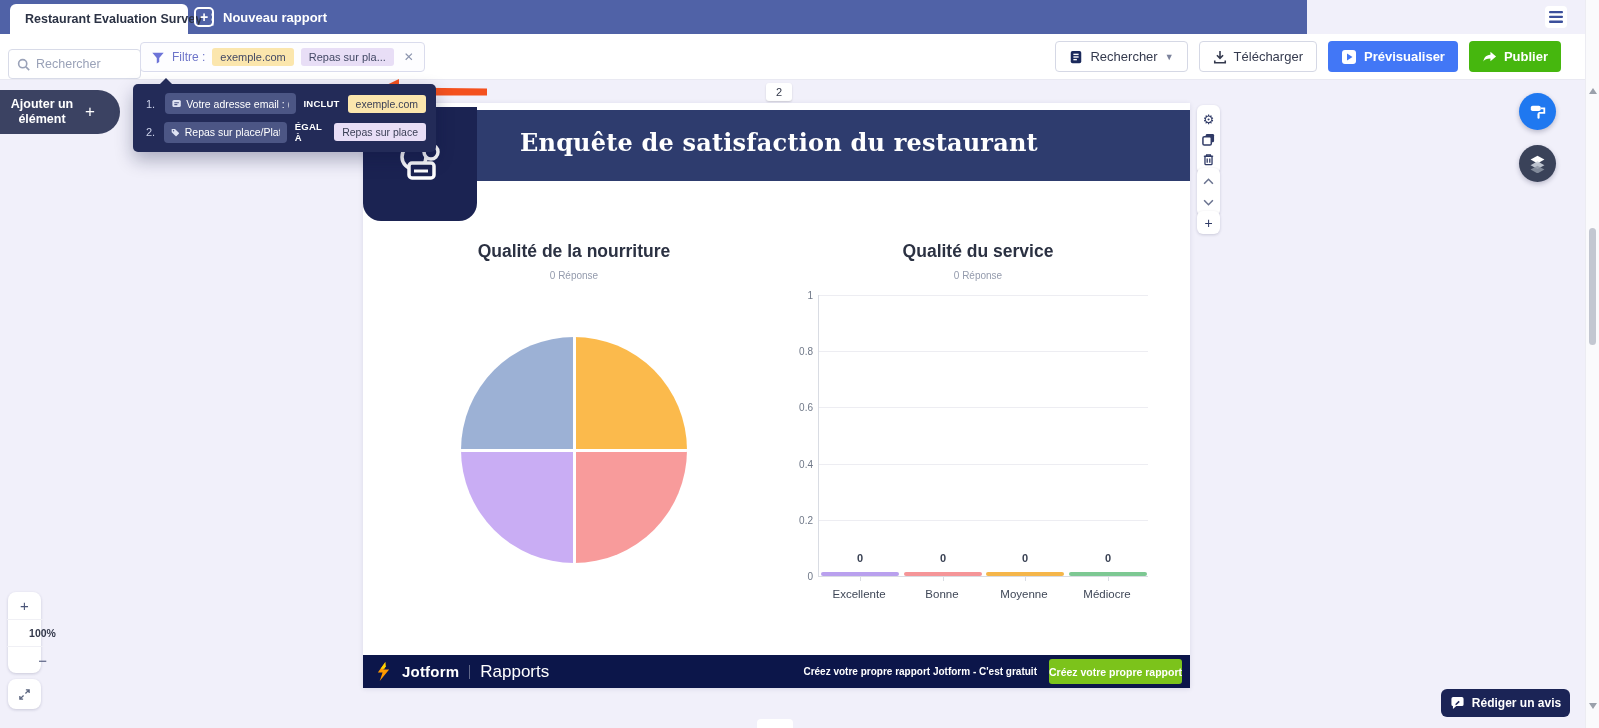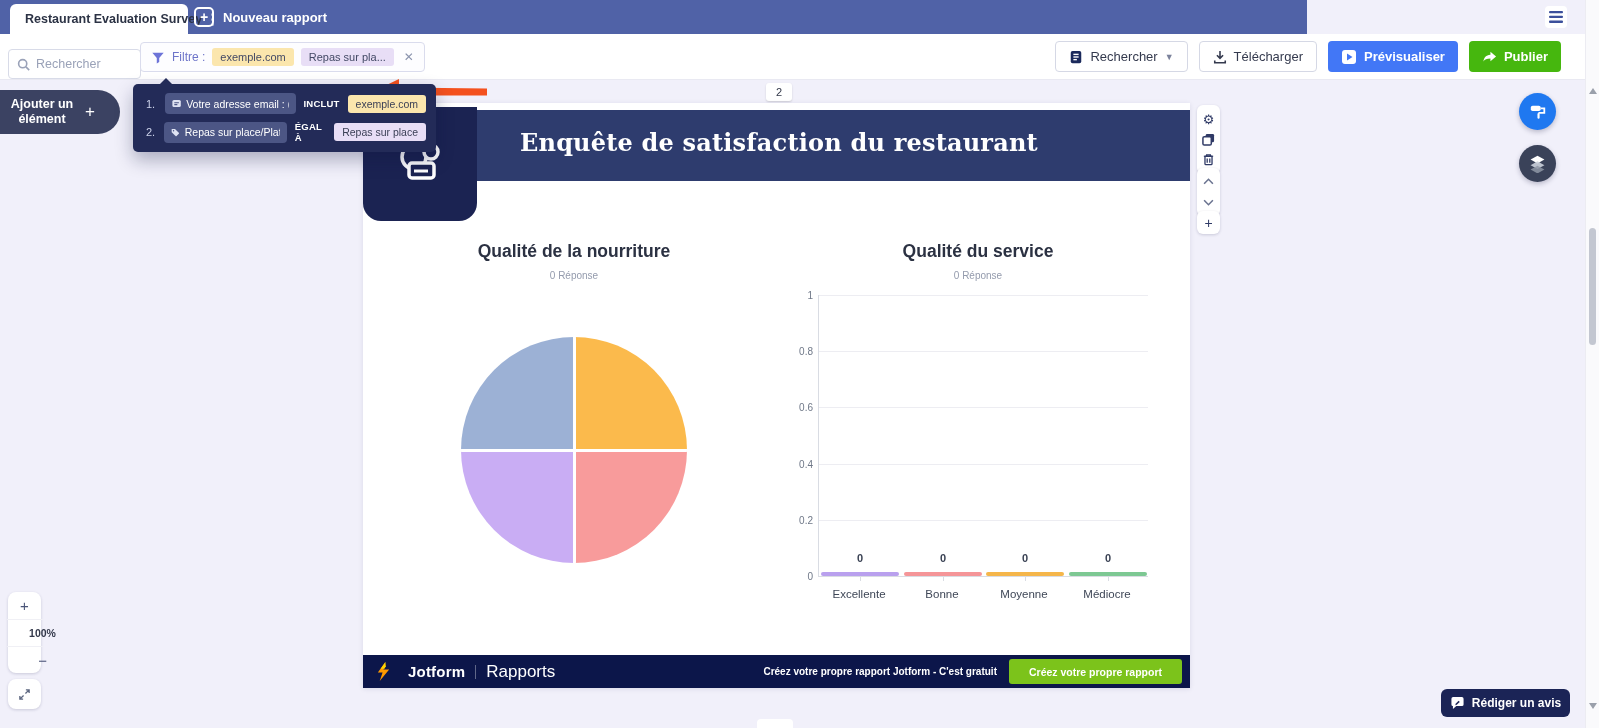--- a/index.html
+++ b/index.html
@@ -87,26 +87,26 @@
   .grid { position:absolute; left:0; width:100%; height:1px; background:#ededf2; }
   .ytick { position:absolute; left:-32px; width:26px; text-align:right; font-size:10px; color:#6f7888; }
   .xtickmark { position:absolute; bottom:-5px; width:1px; height:5px; background:#d9dce3; }
   .bargrp { position:absolute; bottom:0; width:78px; }
   .stub { height:4px; border-radius:2px; width:100%; }
   .bval { position:absolute; bottom:12px; width:100%; text-align:center; font-size:11px; font-weight:bold; color:#3a4254; }
   .xlab { position:absolute; top:485px; width:100px; text-align:center; font-size:11.5px; color:#3f4757; }
 
   .rfooter { position:absolute; left:0; top:552px; width:827px; height:33px; background:#0c164a;
     display:flex; align-items:center; padding:0 8px 0 12px; }
-  .rfooter .brand { color:#fff; font-size:15px; font-weight:bold; margin-left:16px; letter-spacing:.2px;}
+  .rfooter .brand { color:#fff; font-size:15px; font-weight:bold; margin-left:10px; letter-spacing:.2px;}
   .rfooter .vd { width:1px; height:14px; background:rgba(255,255,255,.35); margin:0 10px; }
   .rfooter .sect { color:#fff; font-size:17px; font-weight:normal; }
   .rfooter .sp { flex:1; }
   .rfooter .promo { color:#fff; font-size:10px; font-weight:bold; margin-right:12px; }
-  .rfooter .cta { background:#7cc31b; color:#fff; font-size:10.5px; font-weight:bold; height:25px; padding:0 20px;
+  .rfooter .cta { background:#7cc31b; color:#fff; font-size:10.5px; font-weight:bold; height:25px; padding:0 0;
     border-radius:3px; display:flex; align-items:center; cursor:pointer; white-space:nowrap;}
   .next-badge { position:absolute; left:757px; top:719px; width:36px; height:9px; background:#fff; border-radius:4px 4px 0 0; }
 
   
   .mini { position:absolute; left:1197px; width:23px; background:#fff; border-radius:6px;
     box-shadow:0 1px 3px rgba(30,30,70,.18); display:flex; flex-direction:column; align-items:center; }
   .mini .it { height:19px; display:flex; align-items:center; justify-content:center; cursor:pointer; color:#2f3a66; }
   .mini1 { top:105px; padding:5px 0; gap:1px; }
   .mini2 { top:168px; padding:4px 0; gap:2px; }
   .mini3 { top:211px; padding:2px 0; }

